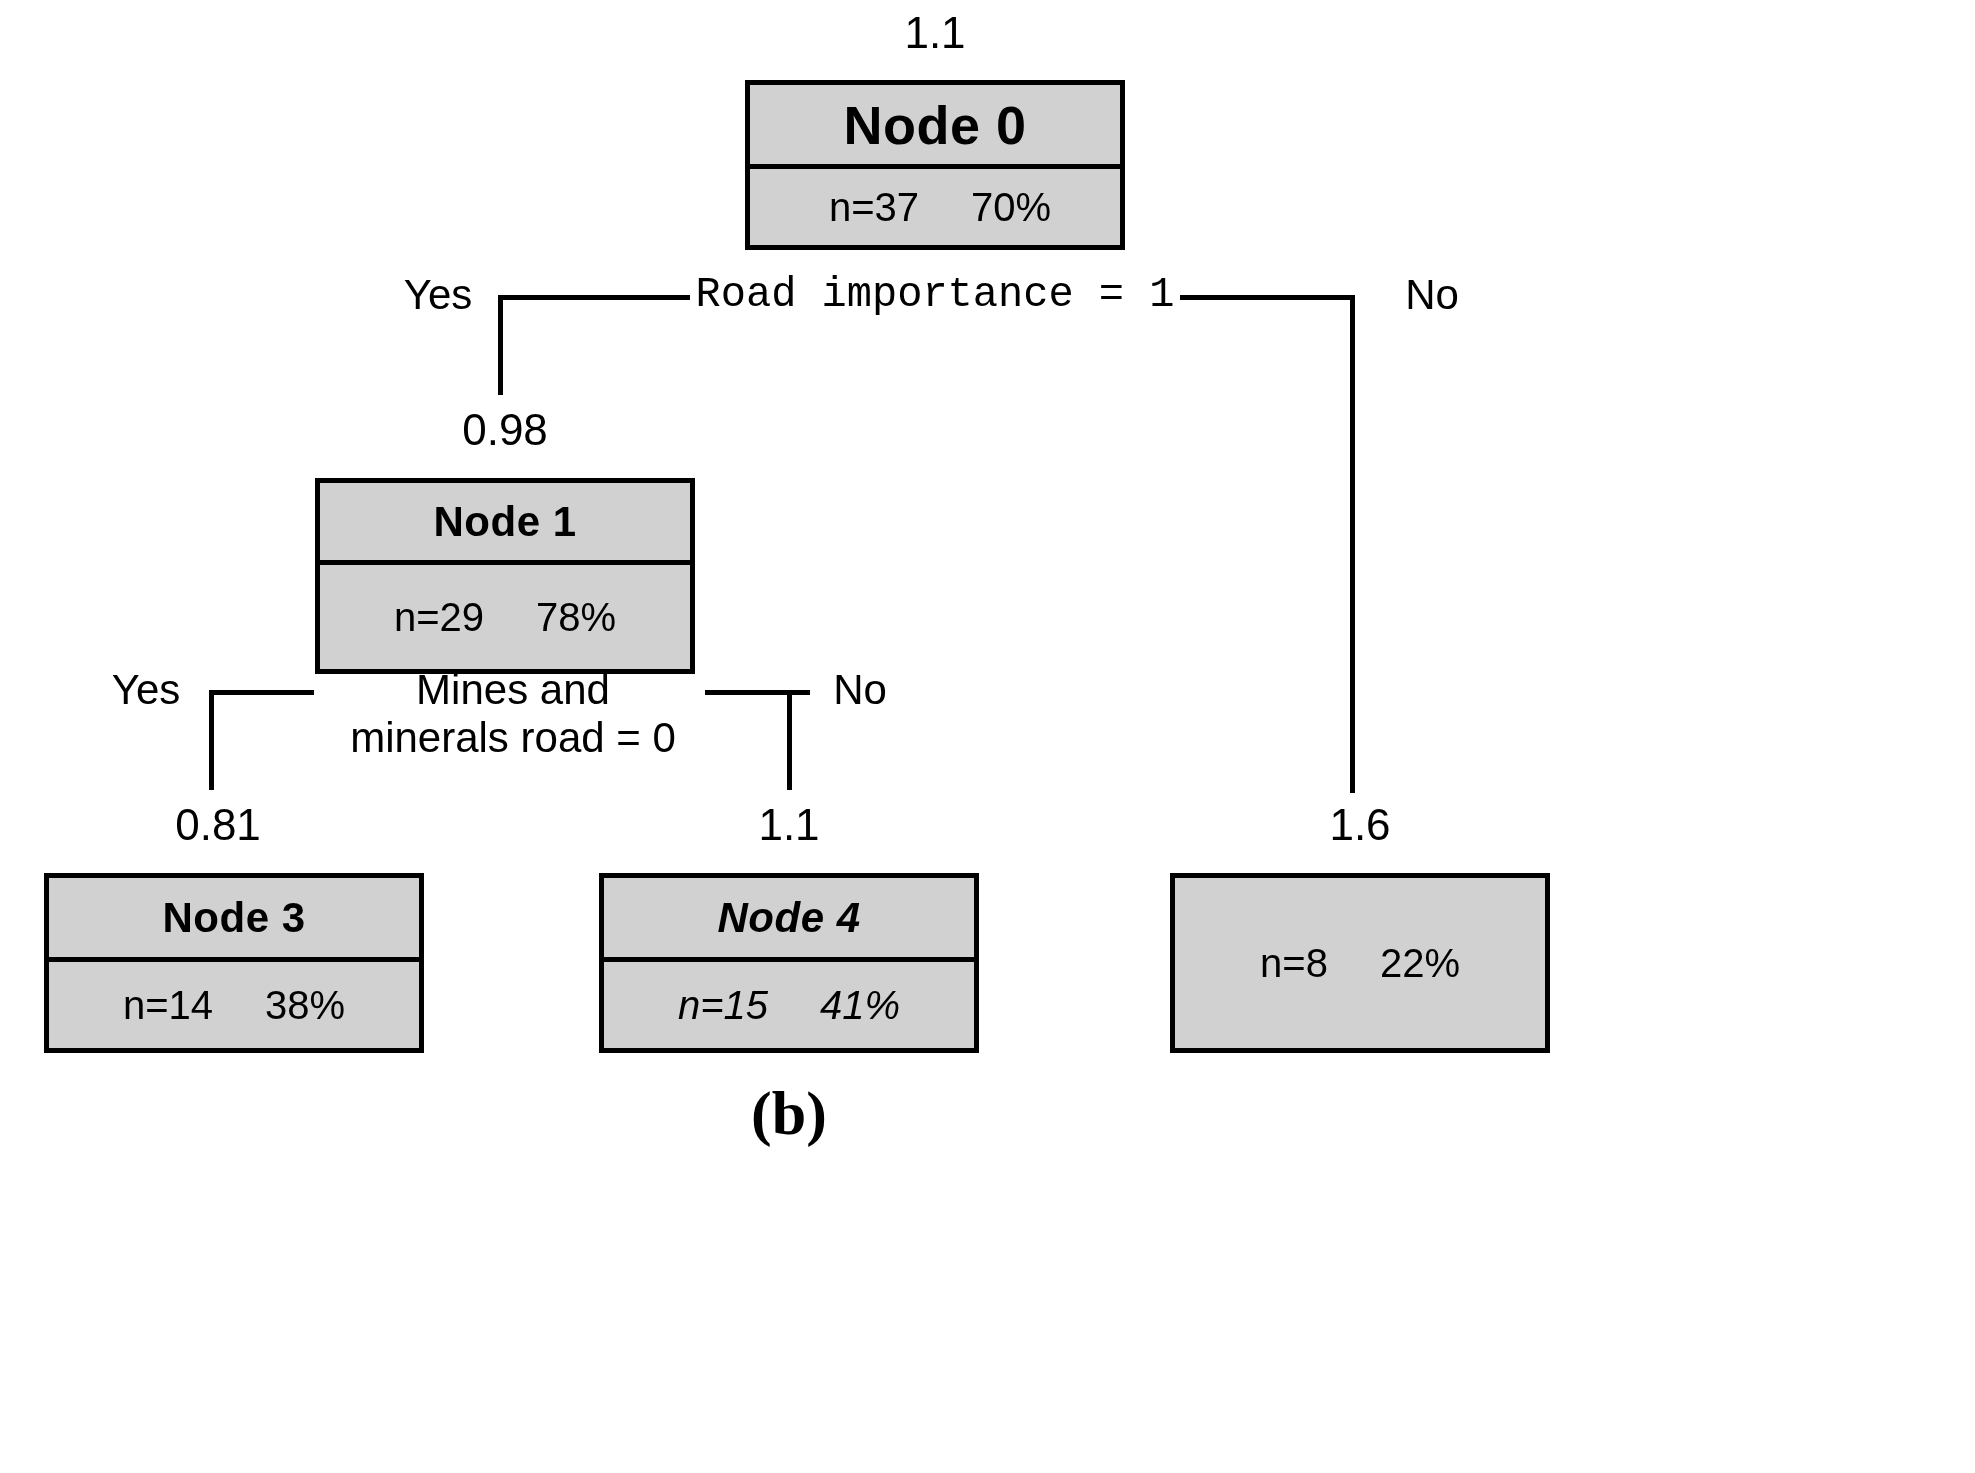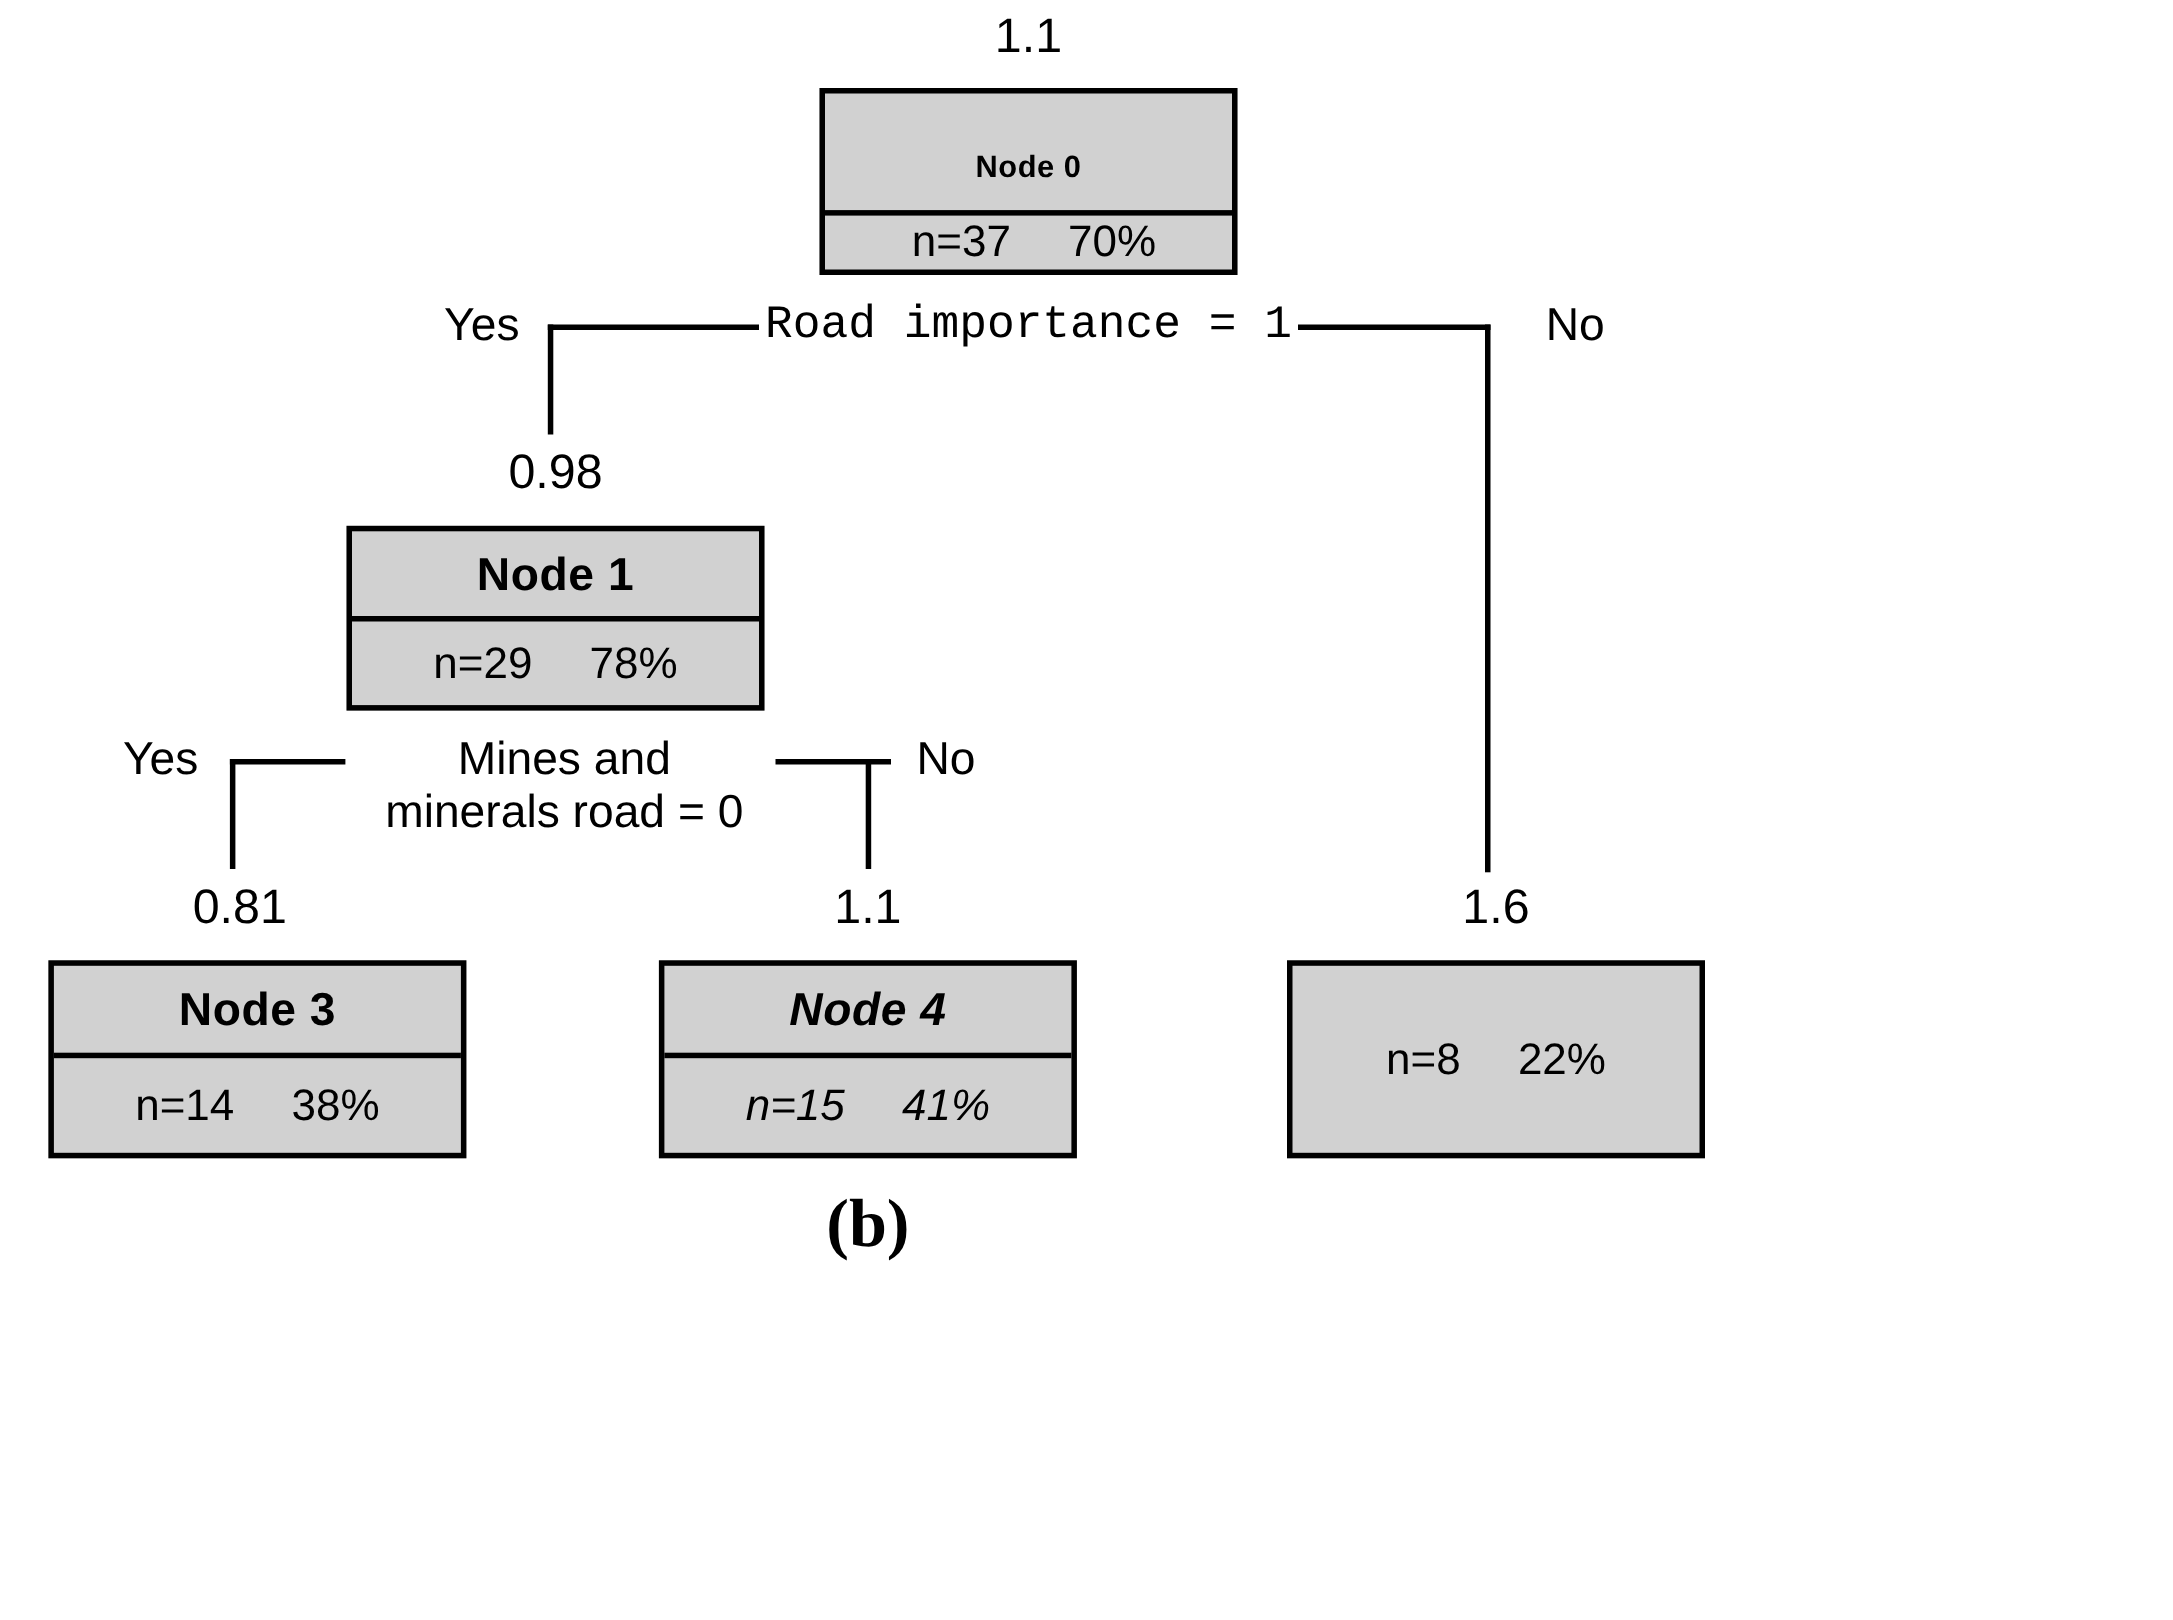--- a/index.html
+++ b/index.html
@@ -85,21 +85,21 @@
   }
 </style>
 </head>
 <body>
 
 <div id="canvas">
 
   <div class="txt center" style="left:935px; top:8px; font-size:44px;">1.1</div>
 
   <div class="node" style="left:745px; top:80px; width:380px; height:170px;">
-    <div class="node-header" style="height:84px; font-size:28px;margin-top:27px;">Node 0</div>
+    <div class="node-header" style="height:84px; font-size:54px;">Node 0</div>
     <div class="node-stats" style="font-size:40px;padding-left:10px;">
       <span class="stat-n">n=37</span>
       <span style="display:inline-block;width:52px;"></span>
       <span class="stat-pct">70%</span>
     </div>
   </div>
 
   <div class="txt center" style="left:935px; top:271px; font-size:42px;font-family:Liberation Mono, monospace;">Road importance = 1</div>
 
   <div class="txt center" style="left:438px; top:271px; font-size:42px;">Yes</div>
@@ -107,21 +107,21 @@
   <div class="txt center" style="left:1432px; top:271px; font-size:42px;">No</div>
 
   <div class="line h" style="left:498px; top:295px; width:192px;"></div>
   <div class="line v" style="left:498px; top:295px; height:100px;"></div>
 
   <div class="line h" style="left:1180px; top:295px; width:175px;"></div>
   <div class="line v" style="left:1350px; top:295px; height:498px;"></div>
 
   <div class="txt center" style="left:505px; top:405px; font-size:44px;">0.98</div>
 
-  <div class="node" style="left:315px; top:478px; width:380px; height:168px;">
+  <div class="node" style="left:315px; top:478px; width:380px; height:196px;">
     <div class="node-header" style="height:82px; font-size:42px;">Node 1</div>
     <div class="node-stats" style="font-size:40px;">
       <span class="stat-n">n=29</span>
       <span style="display:inline-block;width:52px;"></span>
       <span class="stat-pct">78%</span>
     </div>
   </div>
 
   <div class="txt multiline" style="left:333px; top:666px; width:360px; font-size:42px; text-align:center;">
     <div>Mines and</div>

